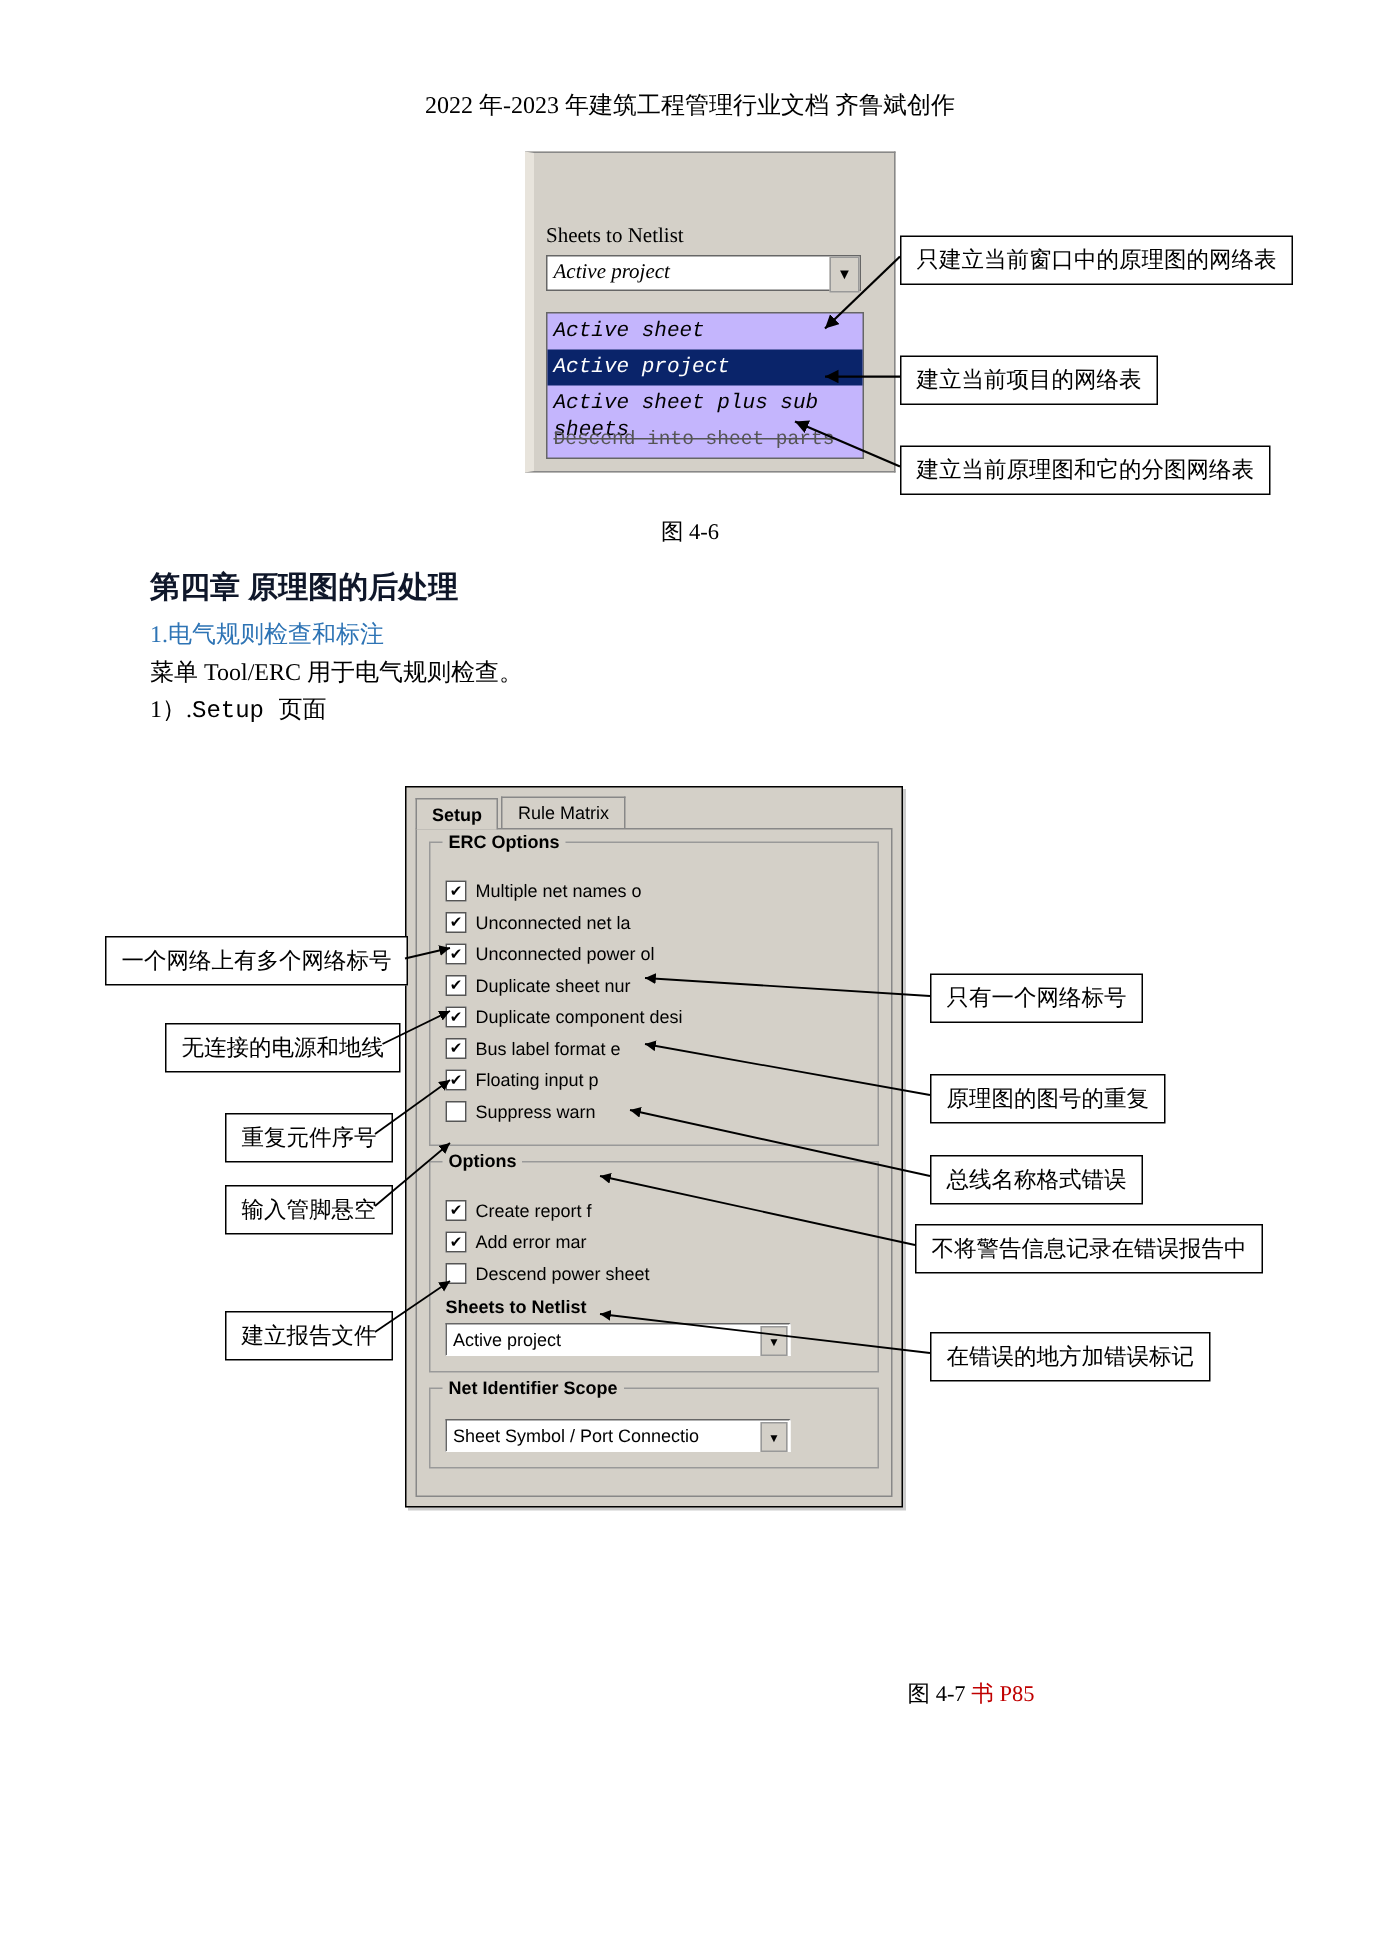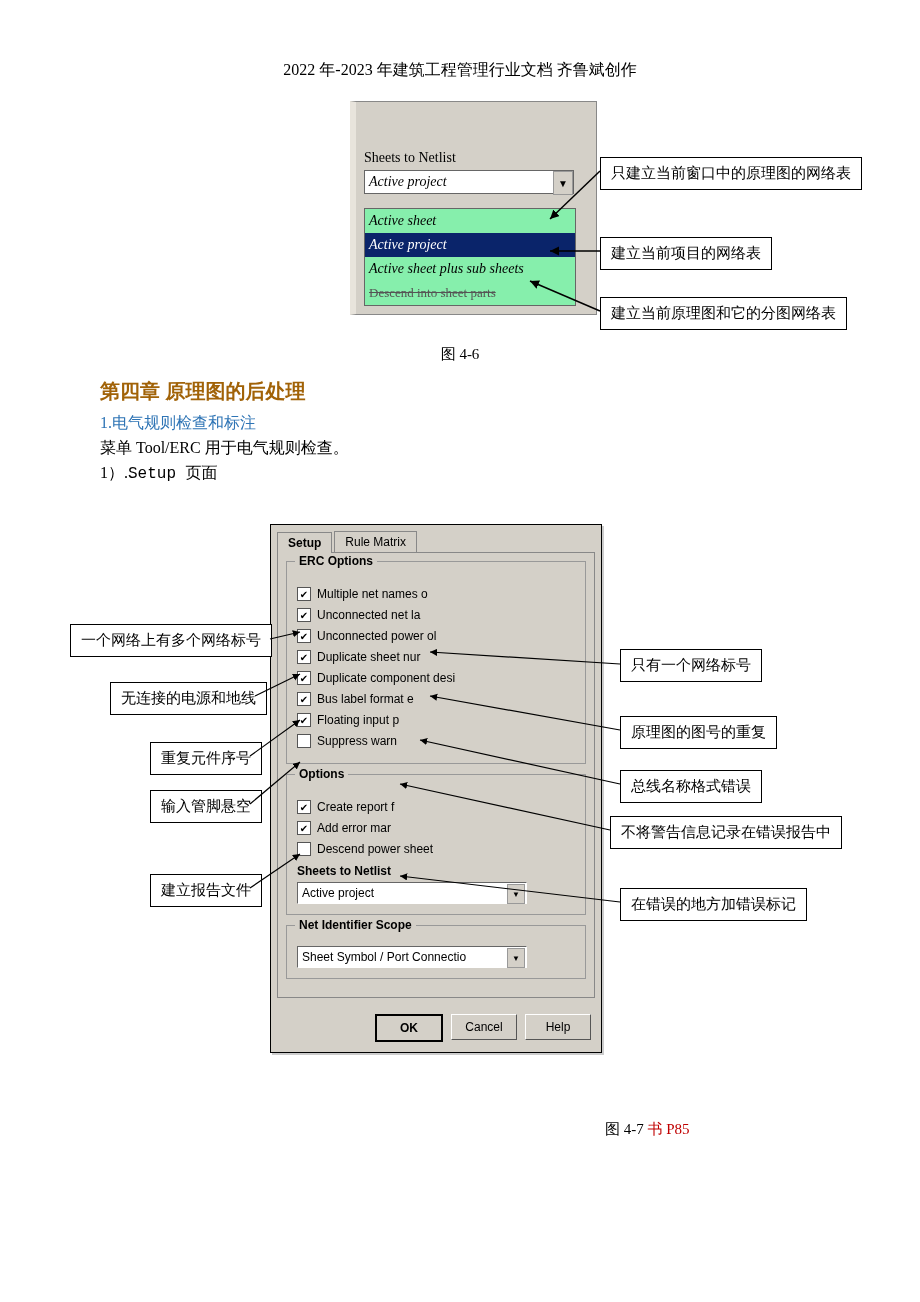--- a/index.html
+++ b/index.html
@@ -72,22 +72,22 @@
     align-items: center;
     justify-content: center;
     font-size: 10px;
   }
   .fig46-list {
     position: absolute;
     left: 8px;
     top: 106px;
     width: 210px;
     border: 1px solid #666;
-    background: #86efac;
-    font-family: Liberation Serif, serif;
+    background: #c4b5fd;
+    font-family: Liberation Mono, monospace;
     font-style: italic;
     font-size: 14px;
   }
   .fig46-list div {
     padding: 3px 4px;
     height: 18px;
     line-height: 18px;
   }
   .fig46-list .hl {
     background: #0a246a;
@@ -115,21 +115,21 @@
   }
   
   svg.arrows {
     position: absolute;
     left: 0;
     top: 0;
     pointer-events: none;
   }
 
   .chapter-title {
-    color: #a16207;
+    color: #0f172a;
     font-weight: bold;
     font-size: 20px;
     margin-top: 14px;
     margin-bottom: 8px;
     font-family: "SimHei","黑体",sans-serif;
   }
   .sub1 {
     color: #2e74b5;
     font-size: 16px;
     margin-bottom: 4px;
@@ -421,25 +421,20 @@
 
         <div class="group">
           <div class="group-title">Net Identifier Scope</div>
           <div class="dd">
             <span>Sheet Symbol / Port Connectio</span>
             <span class="sel-btn2">▼</span>
           </div>
         </div>
 
       </div>
-      <div class="btnrow">
-        <div class="btn default">OK</div>
-        <div class="btn">Cancel</div>
-        <div class="btn">Help</div>
-      </div>
     </div>
 
     <div class="callout" style="left:-30px; top:100px;">一个网络上有多个网络标号</div>
     <div class="callout" style="left:10px; top:158px;">无连接的电源和地线</div>
     <div class="callout" style="left:50px; top:218px;">重复元件序号</div>
     <div class="callout" style="left:50px; top:266px;">输入管脚悬空</div>
     <div class="callout" style="left:50px; top:350px;">建立报告文件</div>
 
     <div class="callout" style="left:520px; top:125px;">只有一个网络标号</div>
     <div class="callout" style="left:520px; top:192px;">原理图的图号的重复</div>

